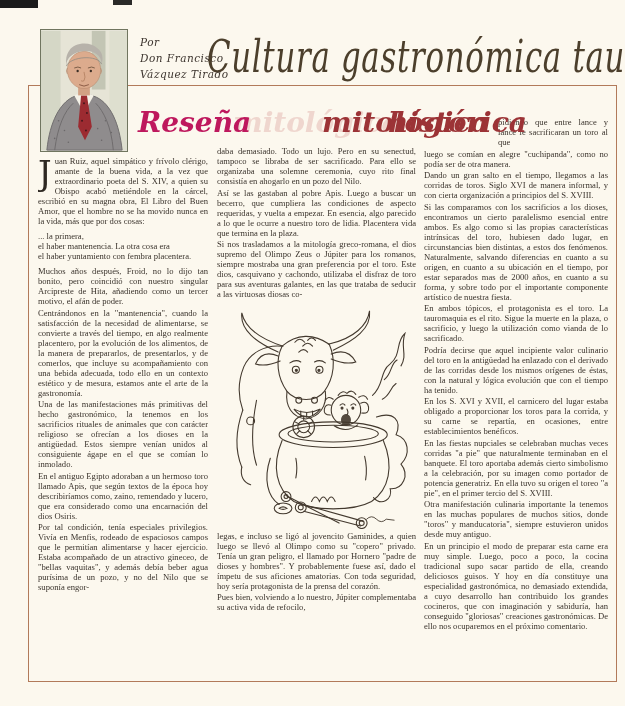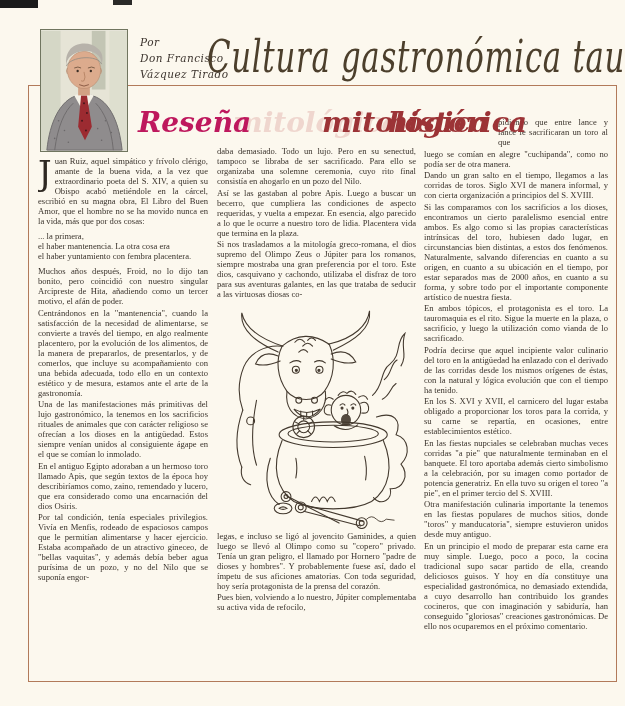--- a/index.html
+++ b/index.html
@@ -134,21 +134,21 @@
     <span class="hl-hist">histórica</span>
   </div>
 
   <div class="col col-left">
     <p><span class="dropcap">J</span><span>uan Ruiz, aquel simpático y frívolo clérigo, amante de la buena vida, a la vez que extraordinario poeta del S. XIV, a quien su Obispo acabó metiéndole en la cárcel, escribió en su magna obra, El Libro del Buen Amor, que el hombre no se ha movido nunca en la vida, más que por dos cosas:</span></p>
     <p class="verse gap-top">... la primera,
 el haber mantenencia. La otra cosa era
 el haber yuntamiento con fembra placentera.</p>
     <p class="gap-top">Muchos años después, Froid, no lo dijo tan bonito, pero coincidió con nuestro singular Arcipreste de Hita, añadiendo como un tercer motivo, el afán de poder.</p>
     <p>Centrándonos en la "mantenencia", cuando la satisfacción de la necesidad de alimentarse, se convierte a través del tiempo, en algo realmente placentero, por la evolución de los alimentos, de la manera de prepararlos, de presentarlos, y de comerlos, que incluye su acompañamiento con una bebida adecuada, todo ello en un contexto estético y de mesura, estamos ante el arte de la gastronomía.</p>
-    <p>Una de las manifestaciones más primitivas del lujo gastronómico, la tenemos en los sacrificios rituales de animales que con carácter religioso se ofrecían a los dioses en la antigüedad. Estos siempre venían unidos al consiguiente ágape en el que se comían lo inmolado.</p>
+    <p>Una de las manifestaciones más primitivas del hecho gastronómico, la tenemos en los sacrificios rituales de animales que con carácter religioso se ofrecían a los dioses en la antigüedad. Estos siempre venían unidos al consiguiente ágape en el que se comían lo inmolado.</p>
     <p>En el antiguo Egipto adoraban a un hermoso toro llamado Apis, que según textos de la época hoy describiríamos como, zaino, remendado y lucero, que era considerado como una encarnación del dios Osiris.</p>
     <p>Por tal condición, tenía especiales privilegios. Vivía en Menfis, rodeado de espaciosos campos que le permitían alimentarse y hacer ejercicio. Estaba acompañado de un atractivo gineceo, de "bellas vaquitas", y además debía beber agua purísima de un pozo, y no del Nilo que se suponía engor-</p>
   </div>
 
   <div class="col col-mid">
     <p>daba demasiado. Todo un lujo. Pero en su senectud, tampoco se libraba de ser sacrificado. Para ello se organizaba una solemne ceremonia, cuyo rito final consistía en ahogarlo en un pozo del Nilo.</p>
     <p>Así se las gastaban al pobre Apis. Luego a buscar un becerro, que cumpliera las condiciones de aspecto requeridas, y vuelta a empezar. En esencia, algo parecido a lo que le ocurre a nuestro toro de lidia. Placentera vida que termina en la plaza.</p>
     <p>Si nos trasladamos a la mitología greco-romana, el dios supremo del Olimpo Zeus o Júpiter para los romanos, siempre mostraba una gran preferencia por el toro. Este dios, casquivano y cachondo, utilizaba el disfraz de toro para sus aventuras galantes, en las que trataba de seducir a las virtuosas diosas co-</p>
 
     <div class="illustration">
@@ -229,19 +229,19 @@
     <p>Pues bien, volviendo a lo nuestro, Júpiter complementaba su activa vida de refocilo,</p>
   </div>
 
   <div class="col col-right">
     <p class="indent-first">pidiendo que entre lance y lance le sacrificaran un toro al que</p>
     <p>luego se comían en alegre "cuchipanda", como no podía ser de otra manera.</p>
     <p>Dando un gran salto en el tiempo, llegamos a las corridas de toros. Siglo XVI de manera informal, y con cierta organización a principios del S. XVIII.</p>
     <p>Si las comparamos con los sacrificios a los dioses, encontramos un cierto paralelismo esencial entre ambos. Es algo como si las propias características intrínsicas del toro, hubiesen dado lugar, en circunstancias bien distintas, a estos dos fenómenos. Naturalmente, salvando diferencias en cuanto a su origen, en cuanto a su ubicación en el tiempo, por estar separados mas de 2000 años, en cuanto a su forma, y sobre todo por el importante componente artístico de nuestra fiesta.</p>
     <p>En ambos tópicos, el protagonista es el toro. La tauromaquia es el rito. Sigue la muerte en la plaza, o sacrificio, y luego la utilización como vianda de lo sacrificado.</p>
     <p>Podría decirse que aquel incipiente valor culinario del toro en la antigüedad ha enlazado con el derivado de las corridas desde los mismos orígenes de éstas, con la natural y lógica evolución que con el tiempo ha tenido.</p>
-    <p>En los S. XVI y XVII, el carnicero del lugar estaba obligado a proporcionar los toros para la corrida, y su carne se repartía, en ocasiones, entre establecimientos estético.</p>
+    <p>En los S. XVI y XVII, el carnicero del lugar estaba obligado a proporcionar los toros para la corrida, y su carne se repartía, en ocasiones, entre establecimientos benéficos.</p>
     <p>En las fiestas nupciales se celebraban muchas veces corridas "a pie" que naturalmente terminaban en el banquete. El toro aportaba además cierto simbolismo a la celebración, por su imagen como portador de potencia generatriz. En ella tuvo su origen el toreo "a pie", en el primer tercio del S. XVIII.</p>
-    <p>Otra manifestación culinaria importante la tenemos en las fiestas populares de muchos sitios, donde "toros" y manducatoria", siempre estuvieron unidos desde muy antiguo.</p>
+    <p>Otra manifestación culinaria importante la tenemos en las muchas populares de muchos sitios, donde "toros" y manducatoria", siempre estuvieron unidos desde muy antiguo.</p>
     <p>En un principio el modo de preparar esta carne era muy simple. Luego, poco a poco, la cocina tradicional supo sacar partido de ella, creando deliciosos guisos. Y hoy en día constituye una especialidad gastronómica, no demasiado extendida, a cuyo desarrollo han contribuido los grandes cocineros, que con imaginación y sabiduría, han conseguido "gloriosas" creaciones gastronómicas. De ello nos ocuparemos en el próximo comentario.</p>
   </div>
 
 </div>
 
 </body></html>

